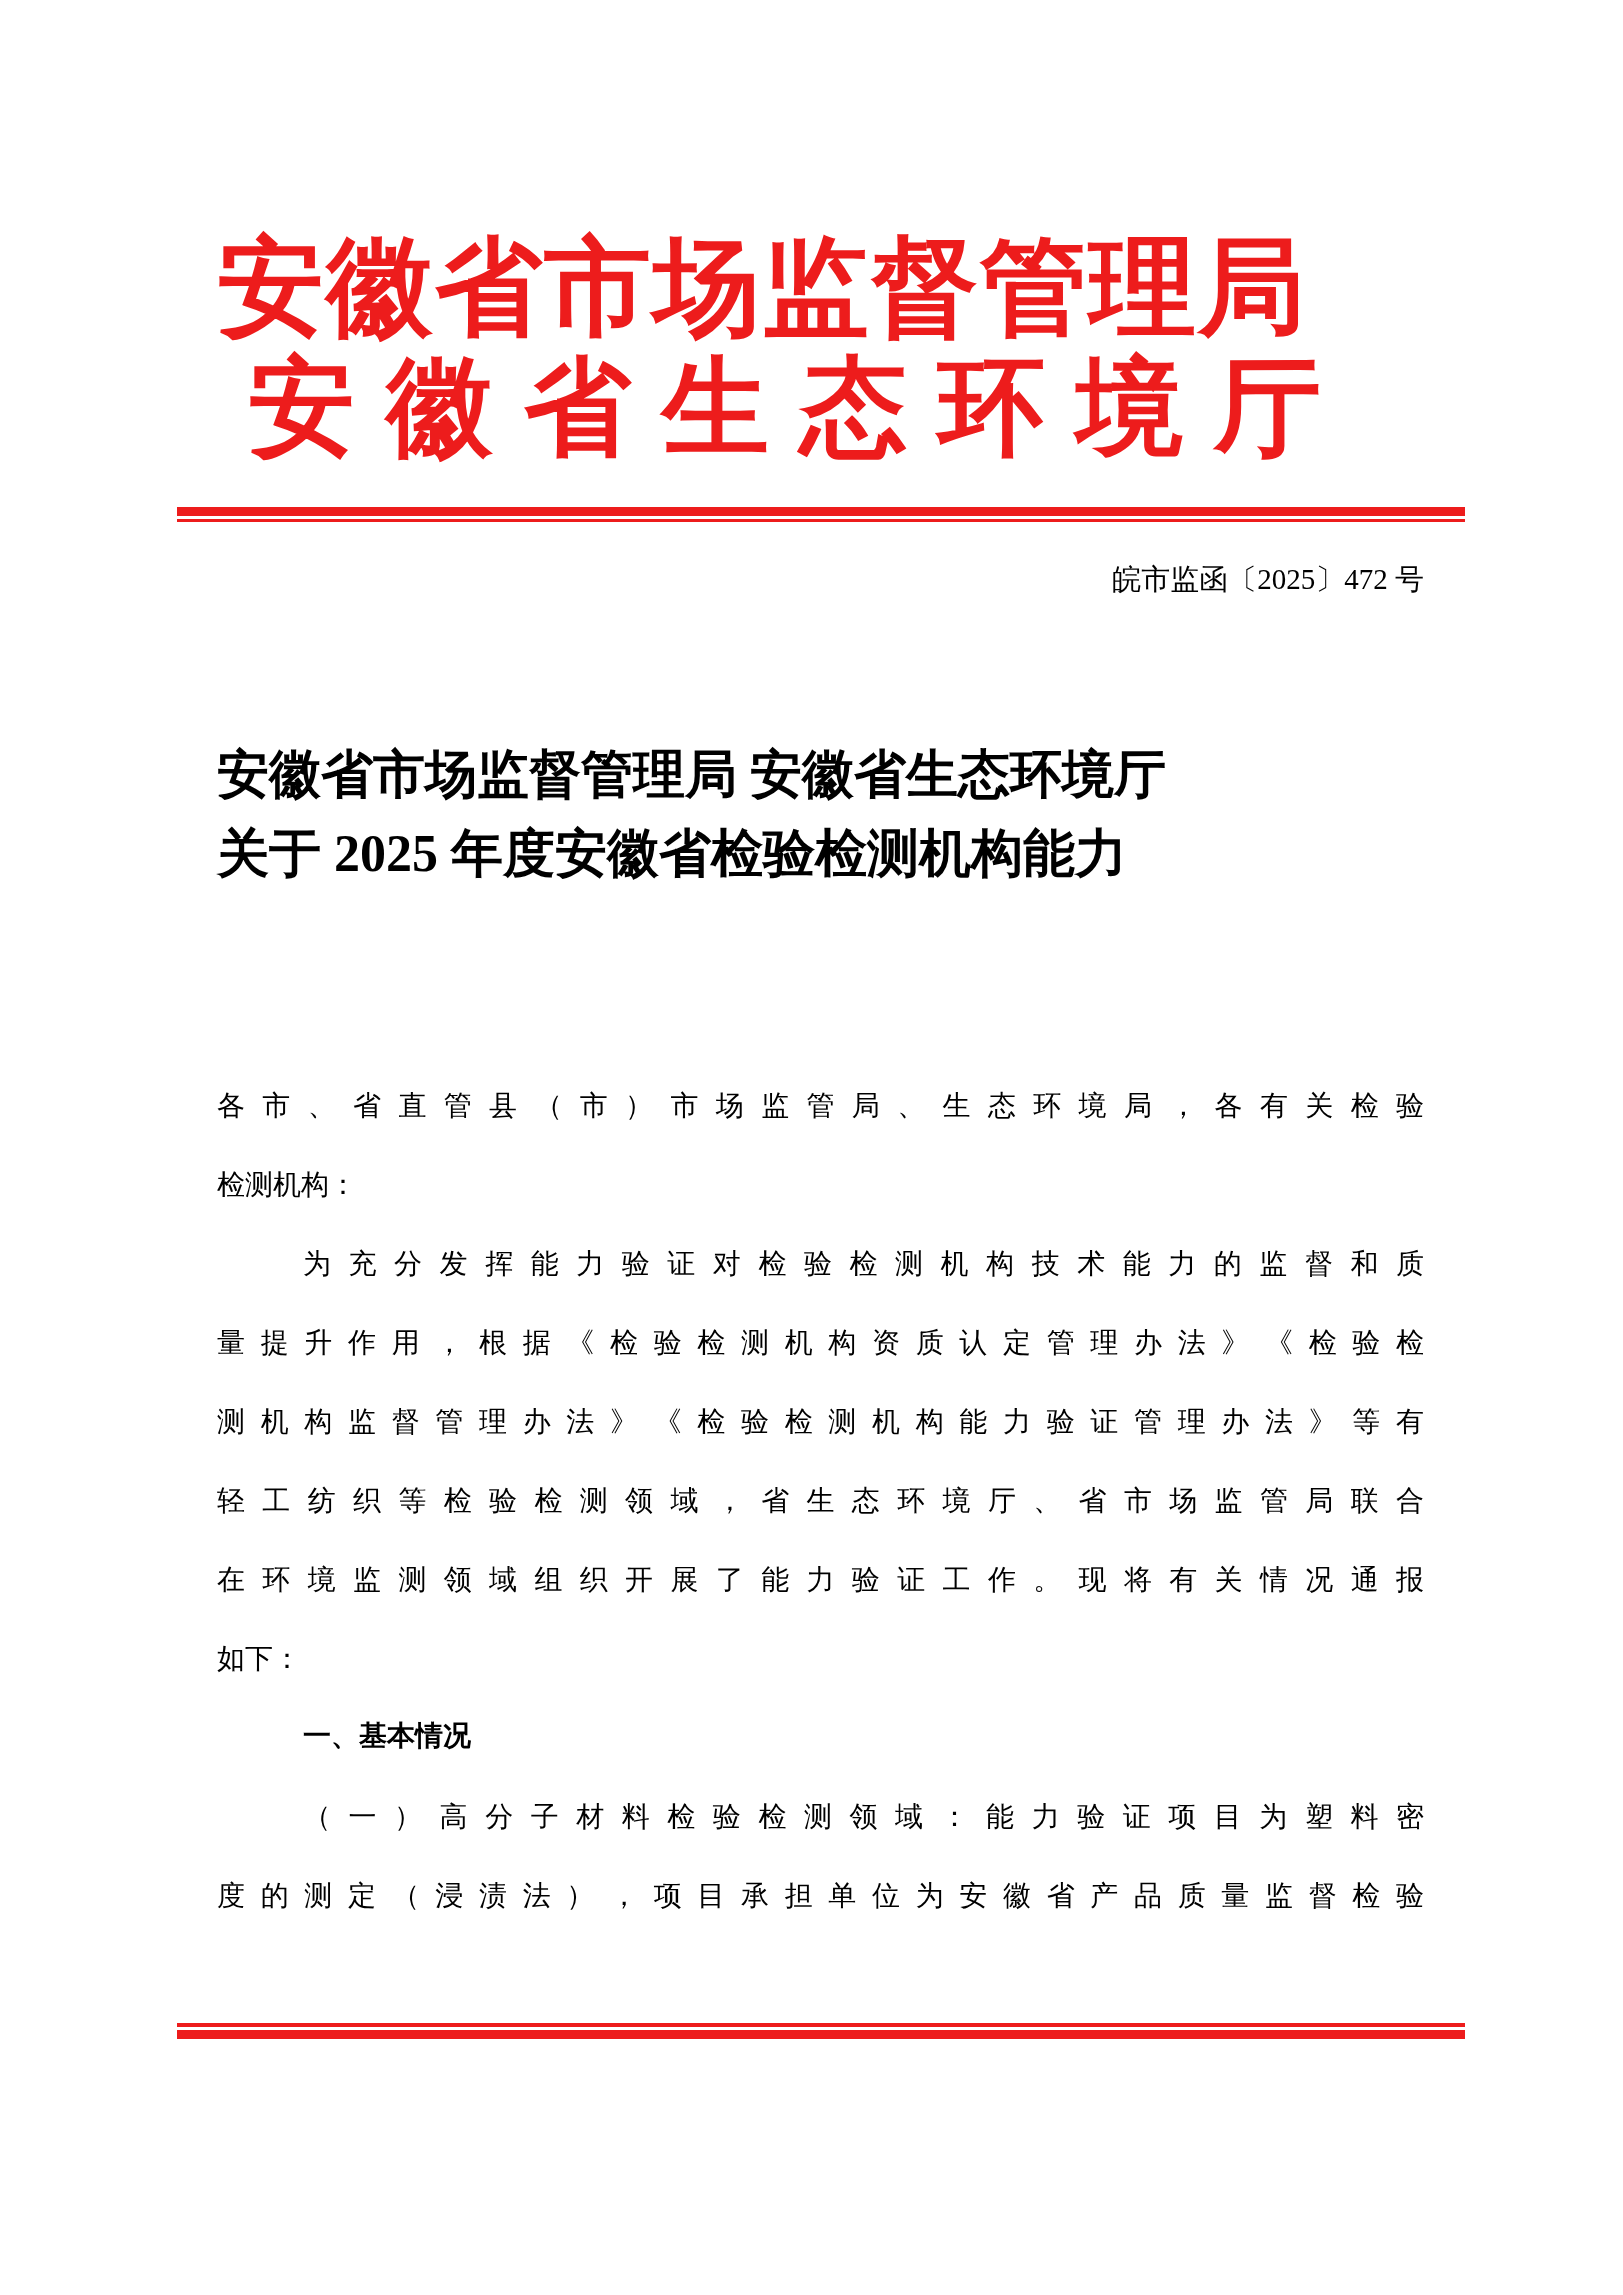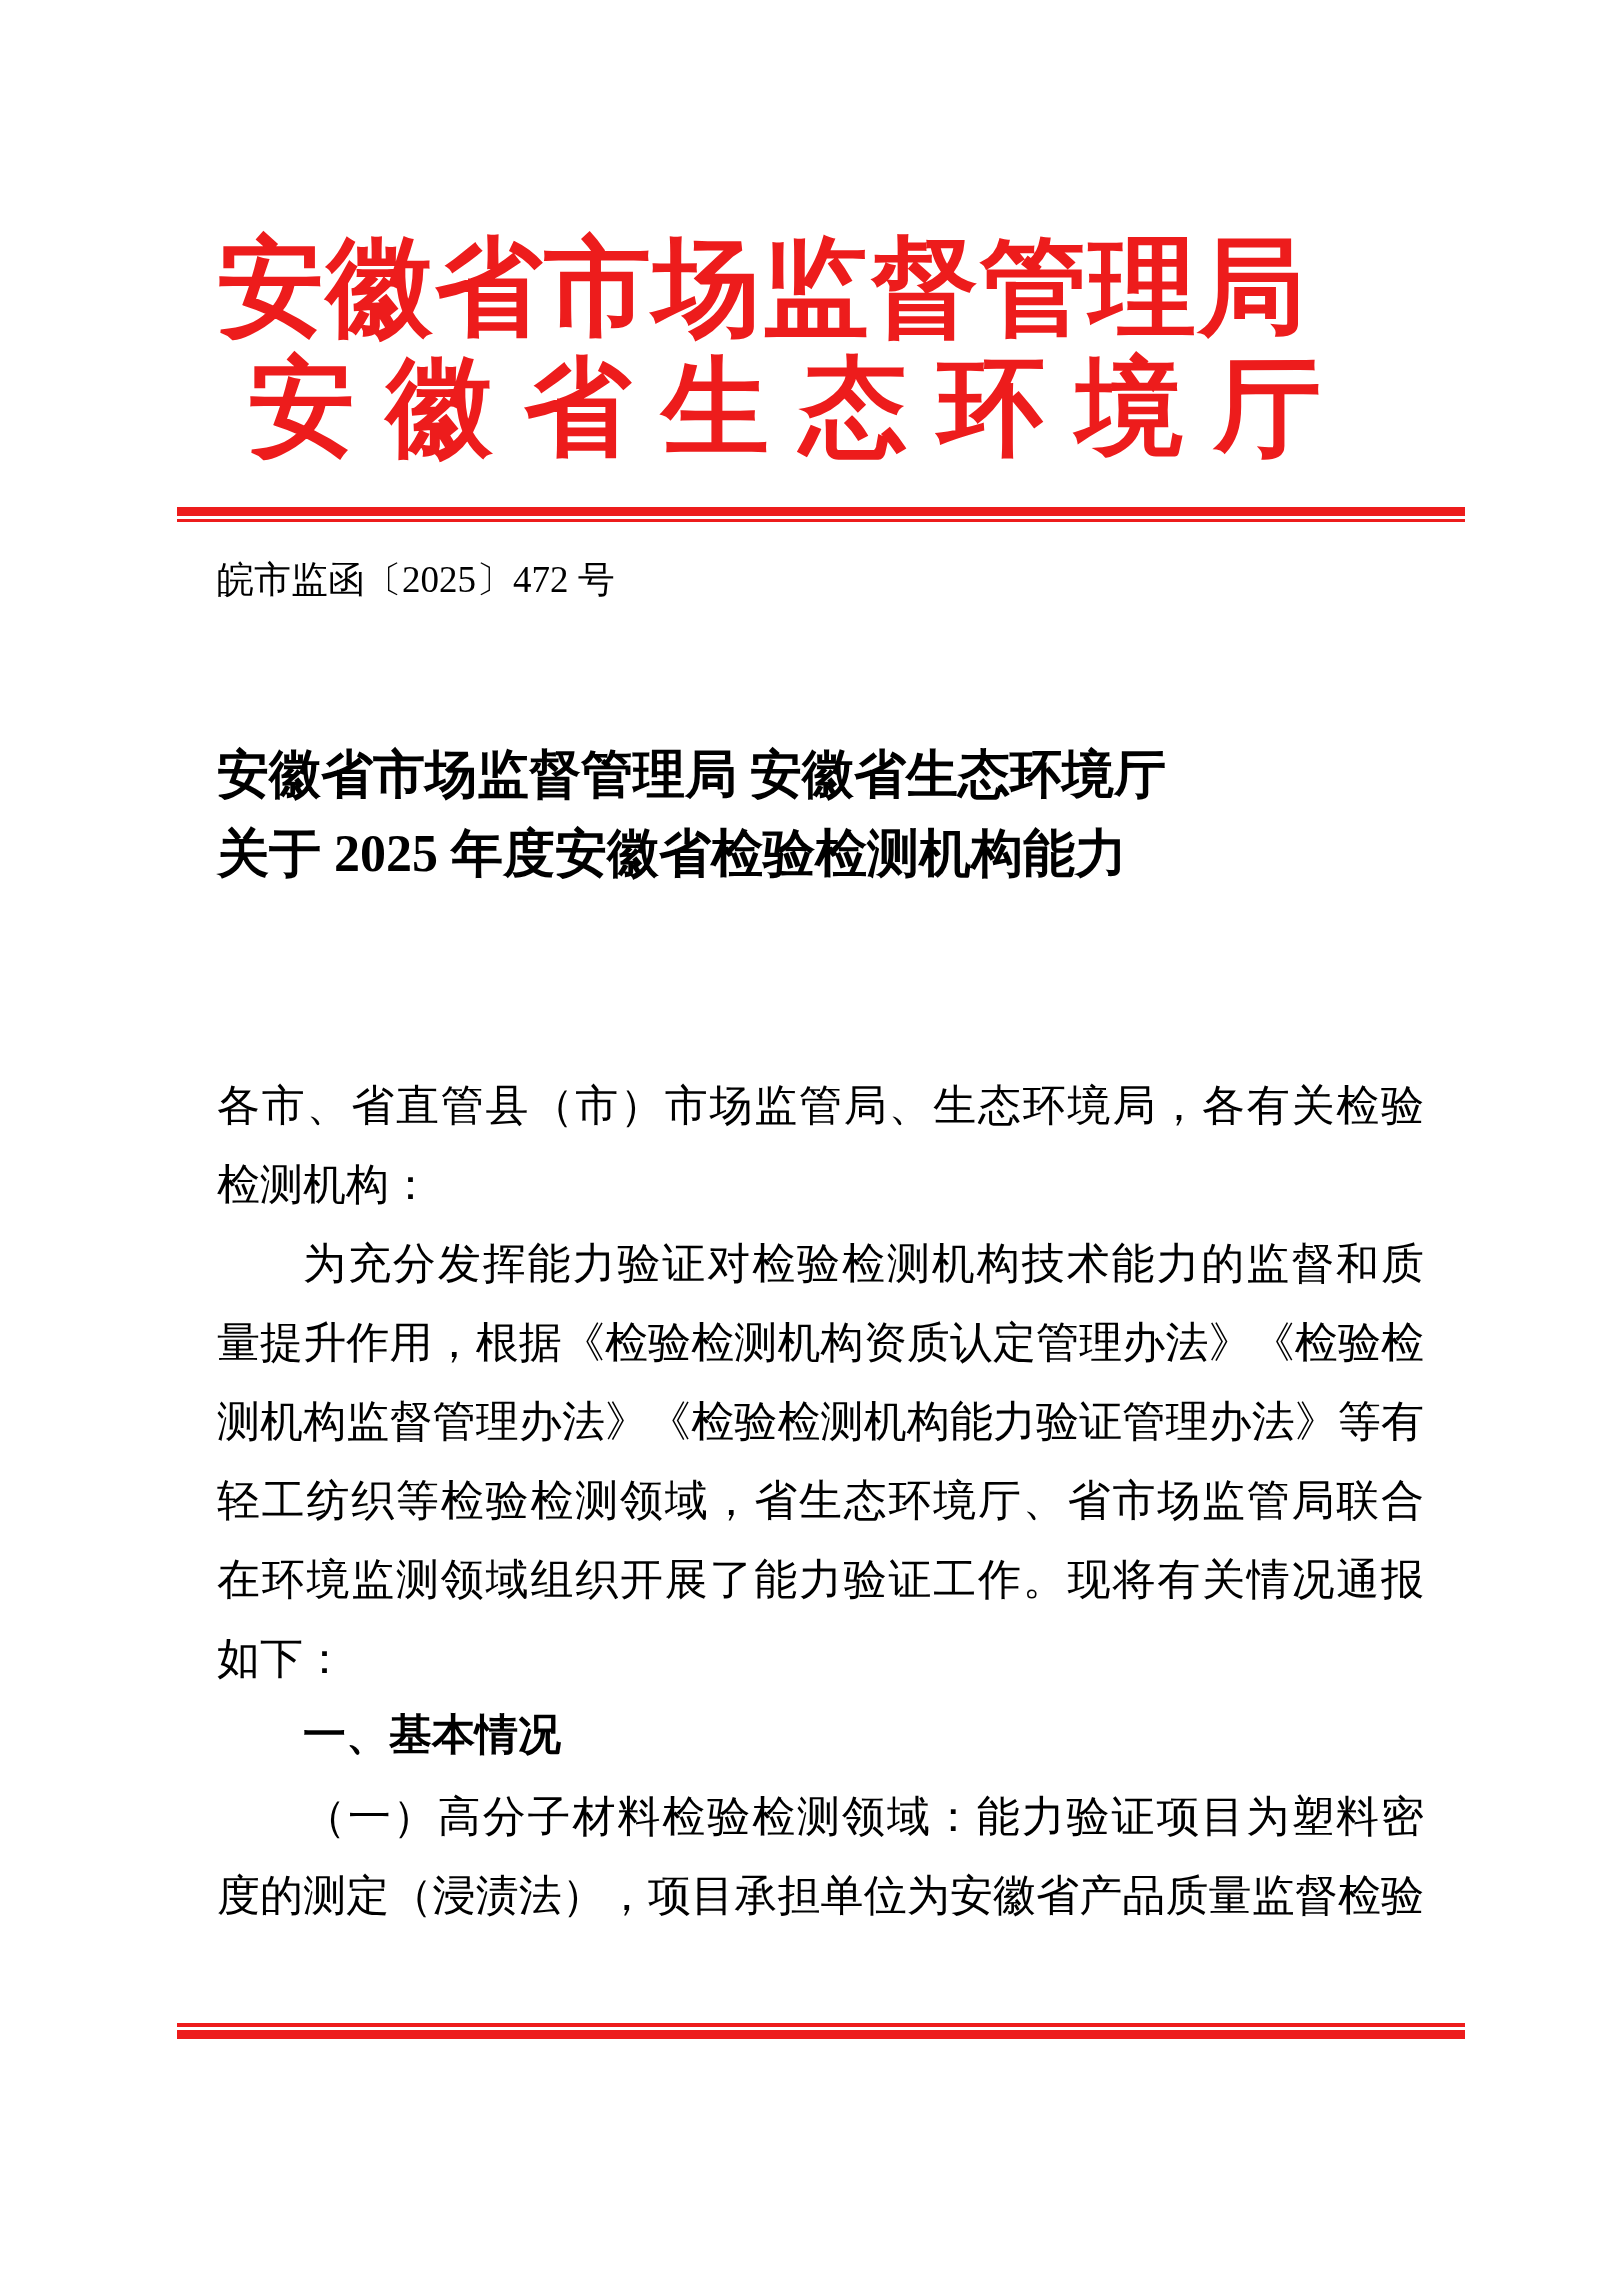--- a/index.html
+++ b/index.html
@@ -55,21 +55,22 @@
   .bar-thick{height:8.7px;background:var(--red);}
   .bar-thin{height:3.6px;background:var(--red);}
   .bar-gap{height:3.1px;}
   .bar-gap-f{height:3.6px;}
 
   
   .doc-number{
     left:217px;
     top:551px;
     width:1207px;
-    font-size:37px;
+    text-align:right;
+    font-size:29px;
     line-height:57px;
     white-space:nowrap;
   }
 
   
   .doc-title{
     left:217px;
     top:735px;
     width:1207px;
     text-align:left;
@@ -77,21 +78,21 @@
     font-size:52px;
     line-height:79px;
   }
   .doc-title .t-line{white-space:nowrap;}
 
   
   .doc-body{
     left:217px;
     top:1066px;
     width:1207px;
-    font-size:43px;
+    font-size:28px;
     line-height:79px;
   }
   .b-line{
     height:79px;
     white-space:nowrap;
   }
   .jfy{
     white-space:normal;
     text-align:justify;
     text-align-last:justify;

